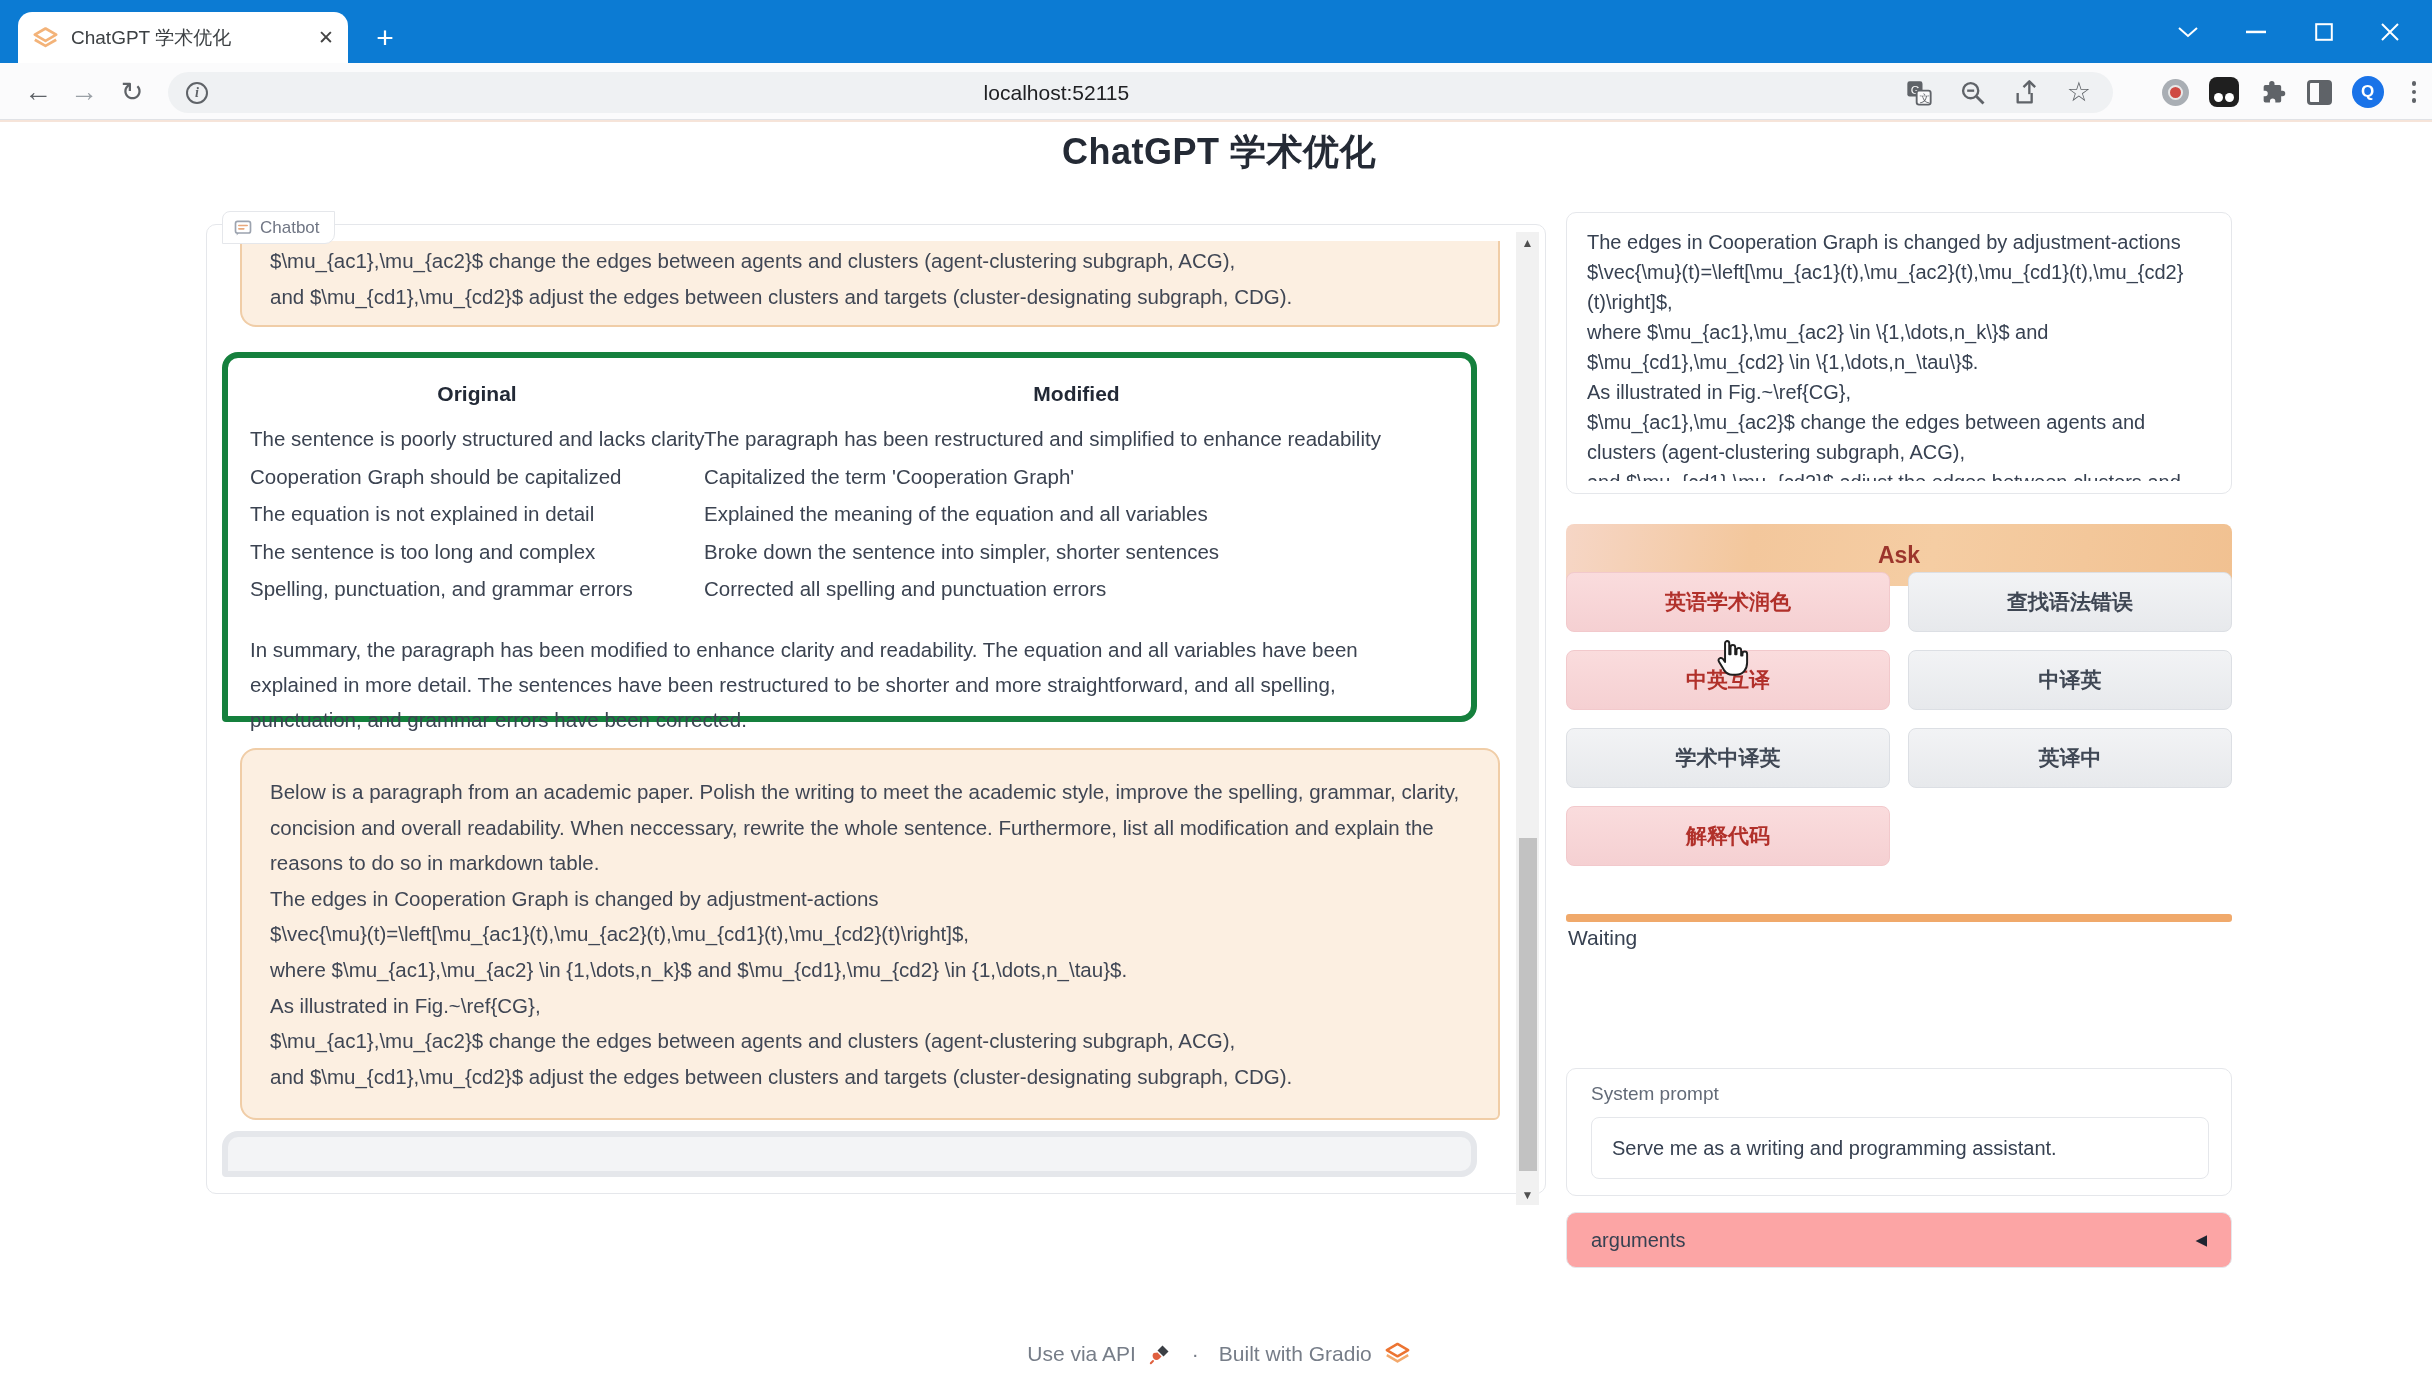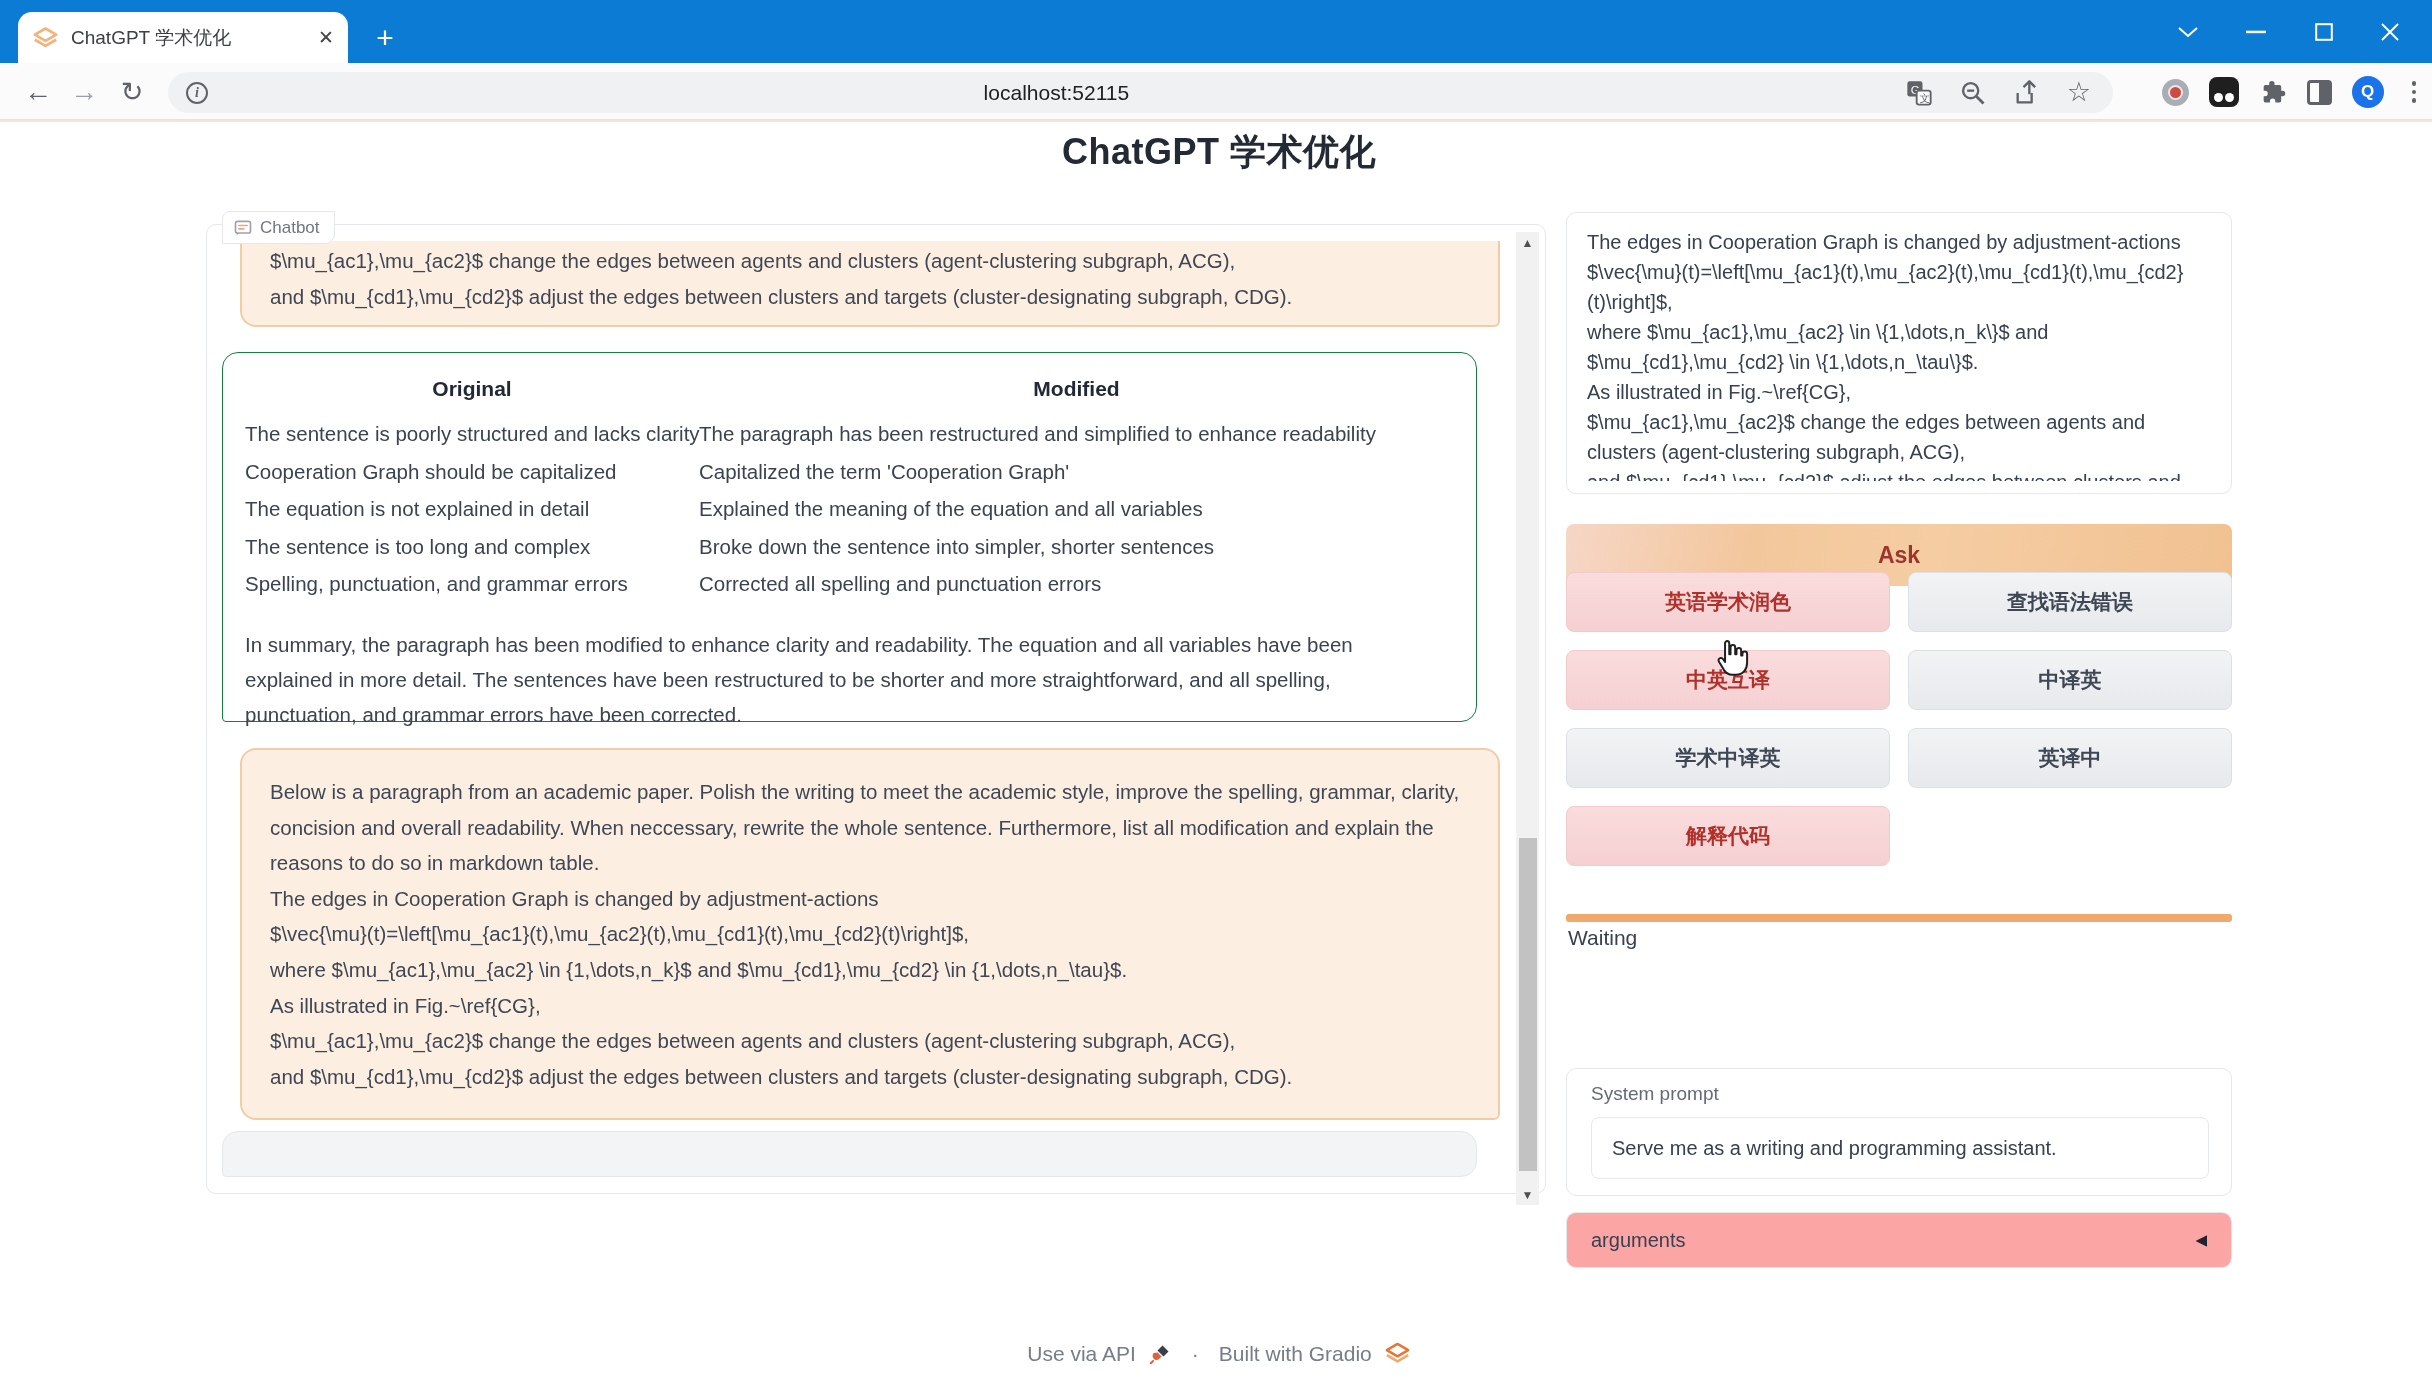--- a/index.html
+++ b/index.html
@@ -54,21 +54,21 @@
                background:#fff; border:1px solid #e5e7eb; border-radius:8px 0 10px 0;
                display:flex; align-items:center; gap:7px; z-index:3;margin-left:16px; }
   .chat-chip span { font-size:17px; color:#707684; }
 
   .bubble-user { position:absolute; background:#fcefe1; border:2px solid #f0cda7; color:#3f4654;
                  font-size:20.5px; line-height:35.6px; }
   .msg1 { left:240px; top:241px; width:1260px; height:86px; border-top:none; border-radius:0 0 6px 16px;
           padding:2px 28px 0 28px; overflow:hidden; }
   .msg3 { left:240px; top:748px; width:1260px; min-height:355px; border-radius:16px 16px 6px 16px;
           padding:24px 28px; }
-  .bubble-bot { position:absolute; background:#ffffff; border:1px solid #15803d; border-radius:16px 16px 16px 4px; }
+  .bubble-bot { position:absolute; background:#ffffff; border:6px solid #15803d; border-radius:16px 16px 16px 4px; }
   .msg2 { left:222px; top:352px; width:1255px; height:370px; padding:24px 22px; color:#374151; }
   .msg4 { left:222px; top:1131px; width:1255px; height:46px; background:#f3f4f6; border-color:#e5e7eb; }
 
   .tbl { display:grid; grid-template-columns:454px 1fr; }
   .tbl .th { font-weight:700; font-size:21px; text-align:center; color:#222936; padding-bottom:14px; }
   .tbl .td { font-size:20.5px; line-height:37.5px; white-space:nowrap; color:#3b4351; }
   .tbl-summary { margin-top:24px; font-size:20.5px; line-height:35px; color:#3b4351; width:1180px; }
   .msg-line { min-height:35.6px; }
 
   

